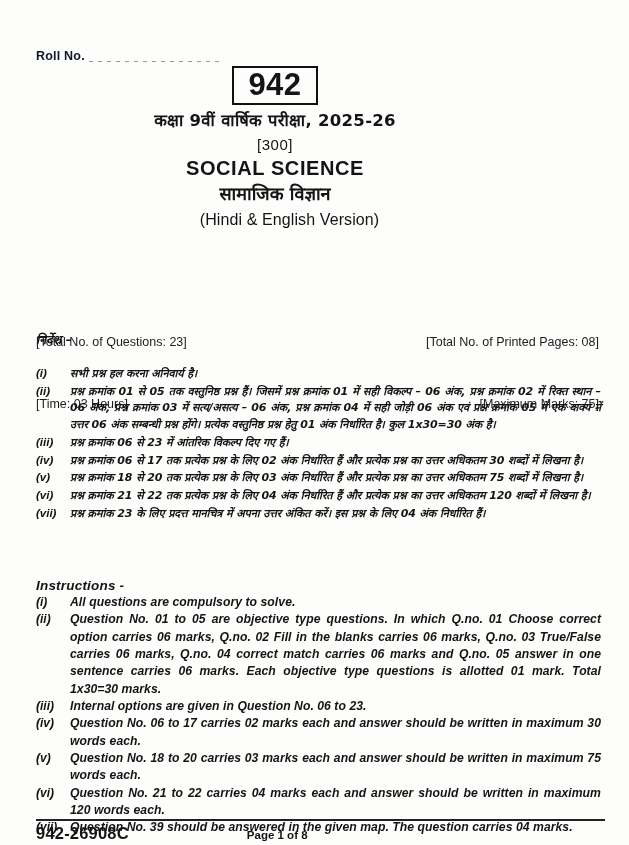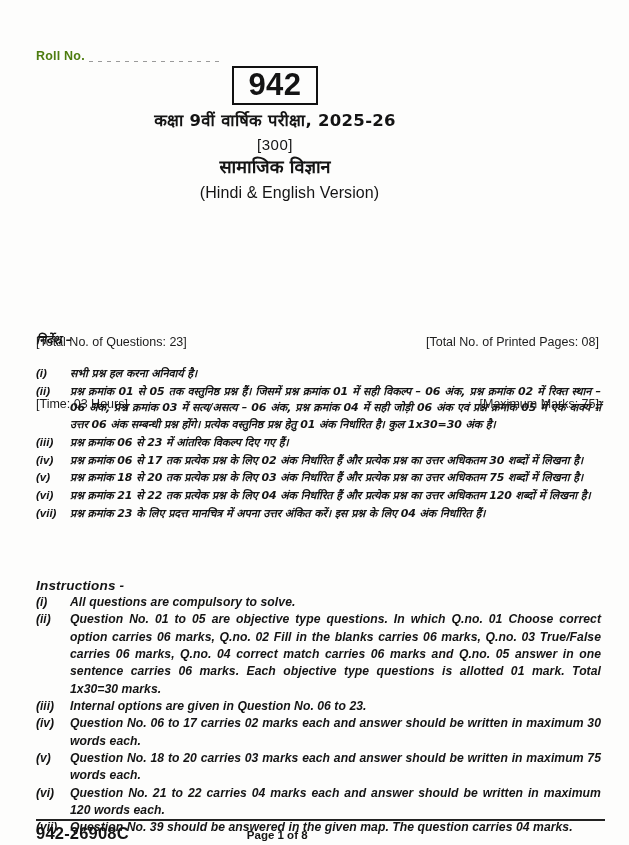--- a/index.html
+++ b/index.html
@@ -29,21 +29,21 @@
     left: 36px;
     top: 50px;
     display: flex;
     align-items: flex-end;
     gap: 4px;
   }
   .rollno-label {
     font-size: 12.5px;
     font-weight: bold;
     letter-spacing: 0.2px;
-    color: #4d7c0f;
+    color: #0f172a;
     line-height: 1;
   }
   .rollno-dots {
     width: 130px;
     height: 9px;
     background-image: repeating-linear-gradient(
         to right,
         #9a9a9a 0px, #9a9a9a 4px,
         rgba(0,0,0,0) 4px, rgba(0,0,0,0) 9px);
     background-repeat: no-repeat;
@@ -228,20 +228,21 @@
     <span class="rollno-label">Roll No.</span>
     <span class="rollno-dots"></span>
   </div>
 
   <div class="header">
     <div class="code-box">
       <span class="code-text">942</span>
     </div>
     <div class="exam-line">कक्षा 9वीं वार्षिक परीक्षा, 2025-26</div>
     <div class="subject-code">[300]</div>
+    <div class="subject-en">SOCIAL SCIENCE</div>
     <div class="subject-hi">सामाजिक विज्ञान</div>
     <div class="version">(Hindi &amp; English Version)</div>
   </div>
 
   <div class="meta">
     <div class="meta-row">
       <span class="meta-left">[Total No. of Questions: 23]</span>
       <span class="meta-right">[Total No. of Printed Pages: 08]</span>
     </div>
     <div class="meta-row">

